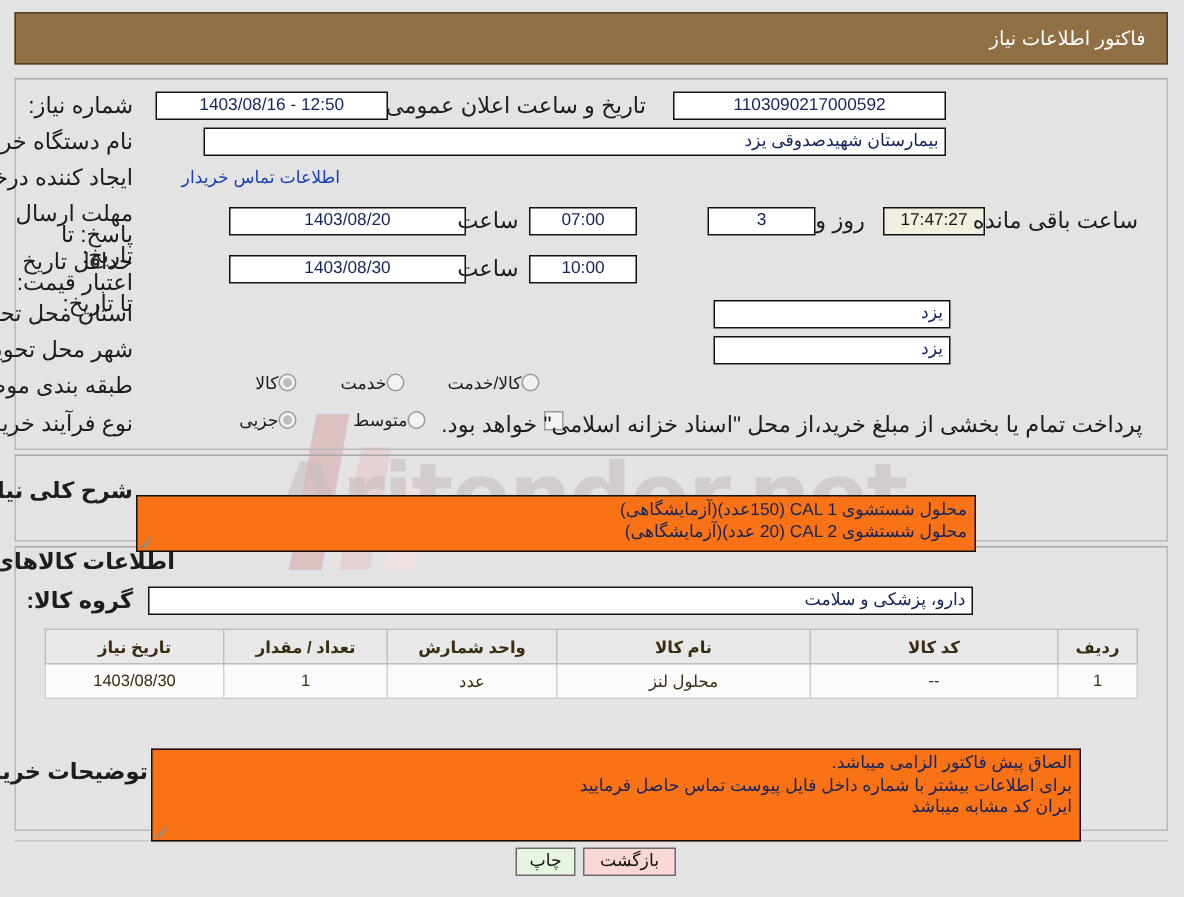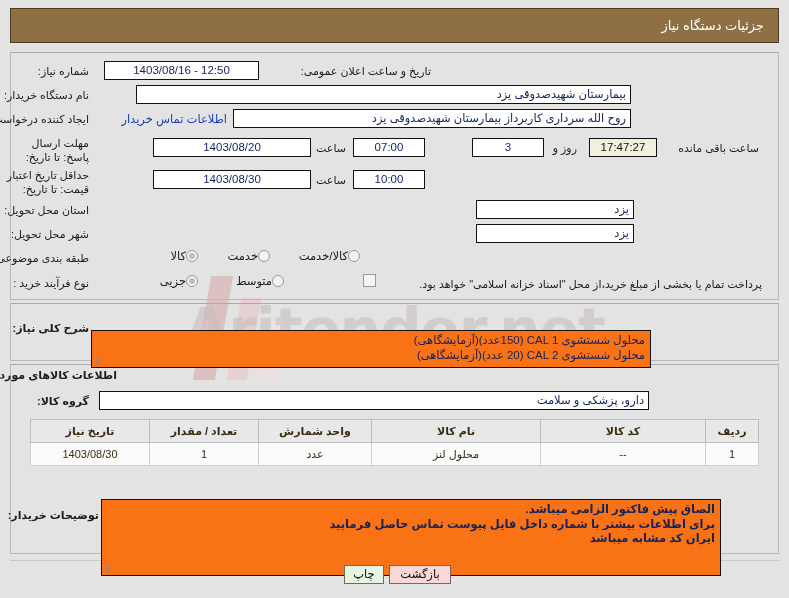--- a/index.html
+++ b/index.html
@@ -84,21 +84,21 @@
     background: transparent;
     z-index: 1;
   }
   .panel-main   { left: 10px; top: 52px;  width: 769px; height: 248px; }
   .panel-desc   { left: 10px; top: 303px; width: 769px; height: 58px;  }
   .panel-goods  { left: 10px; top: 364px; width: 769px; height: 190px; }
 
   
   .lbl {
     position: absolute;
-    font-size: 11px;
+    font-size: 15px;
     color: #1d1d1d;
     line-height: 14px;
     text-align: right;
     z-index: 3;
     white-space: nowrap;
   }
   .lbl.bold { font-weight: bold; }
   .lbl.wrap { white-space: normal; }
 
   .fld {
@@ -268,34 +268,34 @@
   <div class="watermark">
     <div class="wm-mark">
       <div class="wm-bar b1"></div>
       <div class="wm-bar b2"></div>
       <div class="wm-bar b3"></div>
     </div>
     <div class="wm-text">Aritender.net</div>
   </div>
 
   <div class="header-bar">
-    <div class="header-title">جزئیات دستگاه نیاز</div>
+    <div class="header-title">فاکتور اطلاعات نیاز</div>
   </div>
 
   <div class="panel panel-main"></div>
 
   <div class="lbl" style="right:700px; top:64px; width:75px;">شماره نیاز:</div>
+  <div class="fld ltr" style="right:158px; top:61px; width:182px;">1103090217000592</div>
   <div class="lbl" style="right:358px; top:64px; width:150px;">تاریخ و ساعت اعلان عمومی:</div>
   <div class="fld ltr" style="right:530px; top:61px; width:155px;">1403/08/16 - 12:50</div>
 
   <div class="lbl" style="right:700px; top:88px; width:82px;">نام دستگاه خریدار:</div>
   <div class="fld rt" style="right:158px; top:85px; width:495px;">بیمارستان شهیدصدوقی یزد</div>
 
   <div class="lbl" style="right:700px; top:112px; width:90px;">ایجاد کننده درخواست:</div>
-  <div class="fld rt" style="right:158px; top:109px; width:398px;">روح الله سرداری کاربرداز بیمارستان شهیدصدوقی یزد</div>
   <div class="linkish" style="right:562px; top:112px;">اطلاعات تماس خریدار</div>
 
   <div class="lbl wrap" style="right:700px; top:136px; width:86px;">مهلت ارسال پاسخ: تا تاریخ:</div>
   <div class="fld ltr" style="right:478px; top:138px; width:158px;">1403/08/20</div>
   <div class="lbl" style="right:443px; top:141px; width:32px;">ساعت</div>
   <div class="fld ltr" style="right:364px; top:138px; width:72px;">07:00</div>
   <div class="fld ltr" style="right:245px; top:138px; width:72px;">3</div>
   <div class="lbl" style="right:212px; top:141px; width:30px;">روز و</div>
   <div class="fld ltr timer" style="right:132px; top:138px; width:68px;">17:47:27</div>
   <div class="lbl" style="right:30px; top:141px; width:96px;">ساعت باقی مانده</div>
@@ -363,21 +363,21 @@
         <td>--</td>
         <td>محلول لنز</td>
         <td>عدد</td>
         <td>1</td>
         <td>1403/08/30</td>
       </tr>
     </tbody>
   </table>
 
   <div class="lbl bold" style="right:690px; top:508px; width:92px;">توضیحات خریدار:</div>
-  <div class="ta" style="right:68px; top:482px; width:620px; height:77px;font-weight:bold;">
+  <div class="ta" style="right:68px; top:482px; width:620px; height:62px;">
     <span class="ln">الصاق پیش فاکتور الزامی میباشد.</span>
     <span class="ln">برای اطلاعات بیشتر با شماره داخل فایل پیوست تماس حاصل فرمایید</span>
     <span class="ln">ایران کد مشابه میباشد</span>
     <span class="ta-grip" style="left:2px; bottom:2px;"></span>
   </div>
 
   <div class="divider" style="top:560px;"></div>
   <div class="btn btn-back" style="right:338px; top:565px; width:62px;">بازگشت</div>
   <div class="btn btn-print" style="right:405px; top:565px; width:40px;">چاپ</div>
 

